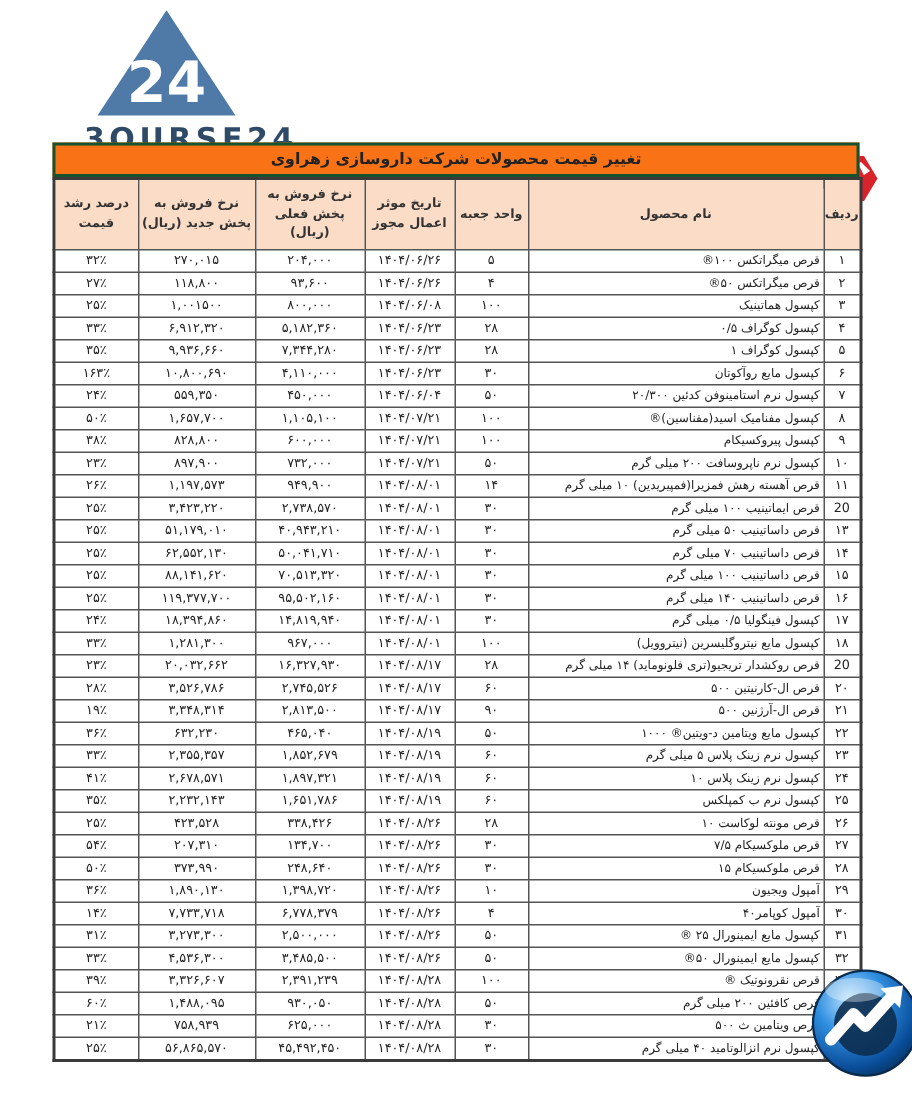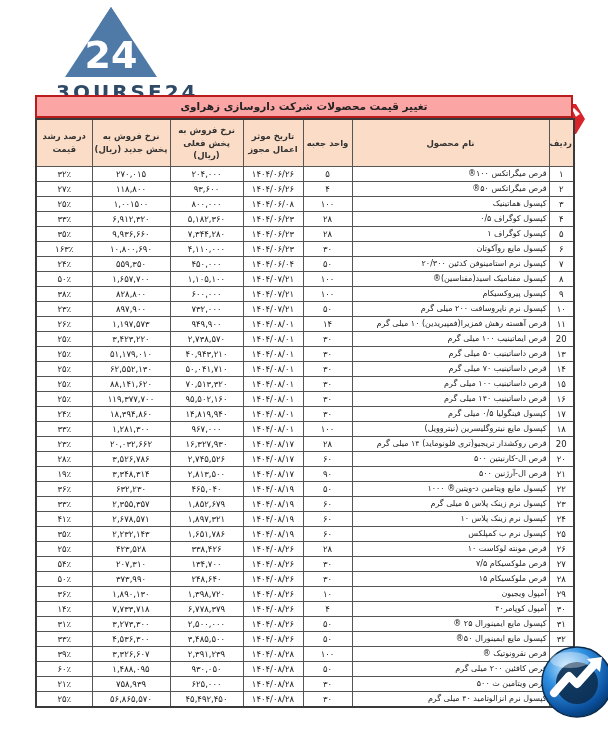--- a/index.html
+++ b/index.html
@@ -15,21 +15,21 @@
     color:#2e4a66;font-family:"DejaVu Sans",sans-serif;
   }
   
   .zah{position:absolute;right:22px;top:52px;display:flex;align-items:flex-end;gap:4px;direction:ltr;margin-top:48px;}
   .zah .ztxt{text-align:right;direction:rtl;}
   .zname{font-size:21px;font-weight:bold;color:#4a6faf;line-height:1;}
   .ztag{font-size:6px;color:#c0616a;margin-top:2px;}
   
   .title-bar{
     position:absolute;left:35px;top:95px;width:534px;height:19px;
-    background:#fca5a5;border:2px solid #b91c1c;
+    background:#f97316;border:2px solid #14532d;
     direction:rtl;text-align:center;line-height:19px;
     font-size:10.5px;font-weight:bold;color:#222;
   }
   
   table.price{
     position:absolute;left:35px;top:118px;width:538px;
     border-collapse:collapse;direction:rtl;table-layout:fixed;
     border:2px solid #3a3a3a;
   }
   .price th,.price td{border:1px solid #555;overflow:hidden;white-space:nowrap;}

